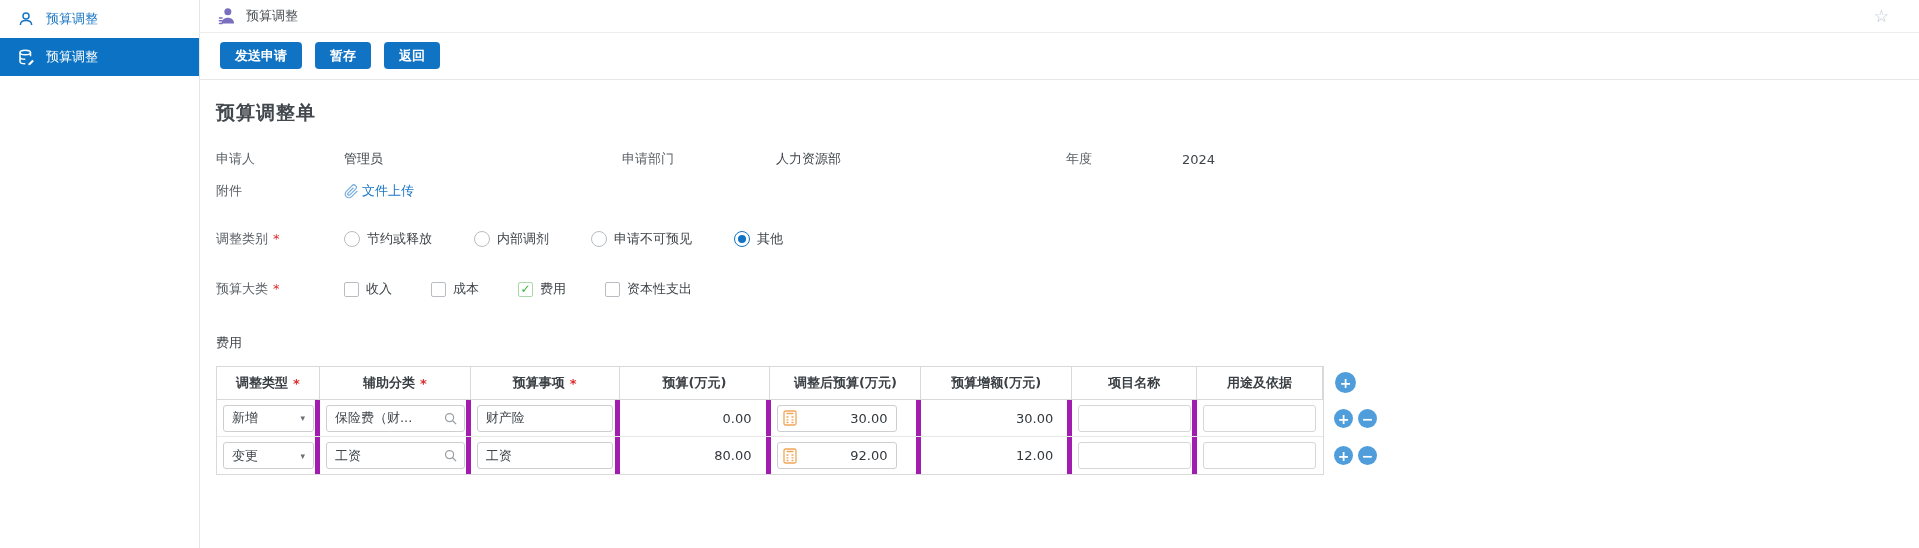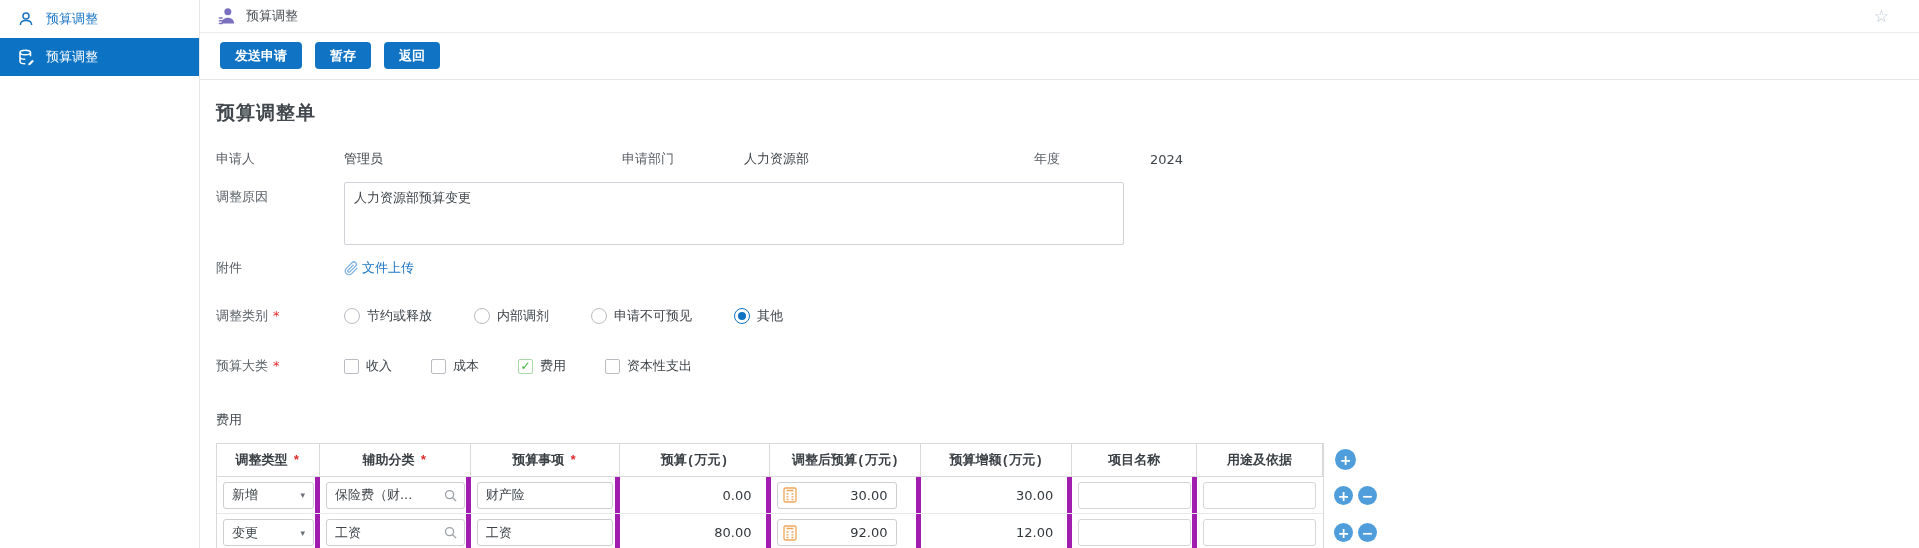--- a/index.html
+++ b/index.html
@@ -32,21 +32,21 @@
 
   .frow { display:flex; align-items:center; font-size:13px; }
   .lbl { color:#5a6066; }
   .val { color:#3e4449; }
   .w-lbl1 { width:128px; flex:none; }
   .req { color:#e02b2b; margin-left:5px; }
 
   .row-fields { margin-top:24px; }
   .row-fields .v1 { width:278px; }
   .row-fields .l2 { width:122px; }
-  .row-fields .v2 { width:290px; }
+  .row-fields .v2 { width:290px;margin-left:32px; }
   .row-fields .l3 { width:116px; }
 
   .row-reason { margin-top:14px; align-items:flex-start; }
   .row-reason .lbl { padding-top:6px; }
   textarea.reason { width:780px; height:63px; border:1px solid #cfd2d6; border-radius:2px;
     resize:none; font-size:13px; color:#3e4449; padding:6px 9px;
     font-family:"DejaVu Sans","Liberation Sans",sans-serif; }
 
   .row-attach { margin-top:14px; }
   .upload-link { display:inline-flex; align-items:center; gap:3px; color:#1b76c5; font-size:13px; cursor:pointer; }
@@ -67,21 +67,21 @@
 
   
   .tbl-wrap { position:relative; margin-top:14px; }
   .tbl { width:1108px; border:1px solid #d9d9d9; }
   .trow { display:flex; }
   .trow.head { height:33px; border-bottom:1px solid #d9d9d9; }
   .trow.body { height:37px; border-bottom:1px solid #e8e8e8; }
   .trow.body:last-child { border-bottom:none; }
   .tc { border-right:5px solid #a21caf; display:flex; align-items:center; height:100%; }
   .trow.head .tc { border-right:1px solid #d9d9d9; justify-content:center;
-    font-size:13px; font-weight:bold; color:#3a3f44;font-family:Liberation Mono, monospace; }
+    font-size:13px; font-weight:bold; color:#3a3f44; }
   .tc:last-child { border-right:none; }
   .c1{width:103px;} .c2{width:151px;} .c3{width:149px;} .c4{width:151px;}
   .c5{width:151px;} .c6{width:151px;} .c7{width:125px;align-items:center;} .c8{width:126px;}
   .num { justify-content:flex-end; padding-right:14px; font-size:13px; color:#33383d; }
 
   .sel-box { margin-left:6px; width:91px; height:27px; border:1px solid #ccced2; border-radius:3px;
     background:#fff; display:flex; align-items:center; justify-content:space-between;
     padding:0 8px; font-size:13px; color:#3e4449; cursor:pointer; }
   .caret { font-size:9px; color:#6a6f75; }
   .iwrap { margin-left:6px; width:139px; height:27px; border:1px solid #ccced2; border-radius:3px;
@@ -164,24 +164,20 @@
 
       <div class="frow row-fields">
         <span class="lbl w-lbl1">申请人</span>
         <span class="val v1">管理员</span>
         <span class="lbl l2">申请部门</span>
         <span class="val v2">人力资源部</span>
         <span class="lbl l3">年度</span>
         <span class="val">2024</span>
       </div>
 
-      <div class="frow row-reason">
-        <span class="lbl w-lbl1">调整原因</span>
-        <textarea class="reason" style="">人力资源部预算变更</textarea>
-      </div>
 
       <div class="frow row-attach">
         <span class="lbl w-lbl1">附件</span>
         <span class="upload-link">
           <span>
             <svg width="15" height="15" viewBox="0 0 24 24" fill="none" stroke="#79aede" stroke-width="2">
               <path d="M21.4 11.05l-9.19 9.19a6 6 0 0 1-8.49-8.49l9.19-9.19a4 4 0 1 1 5.66 5.66l-9.2 9.19a2 2 0 0 1-2.83-2.83l8.49-8.48"></path>
             </svg>
           </span>
           <span>文件上传</span>

